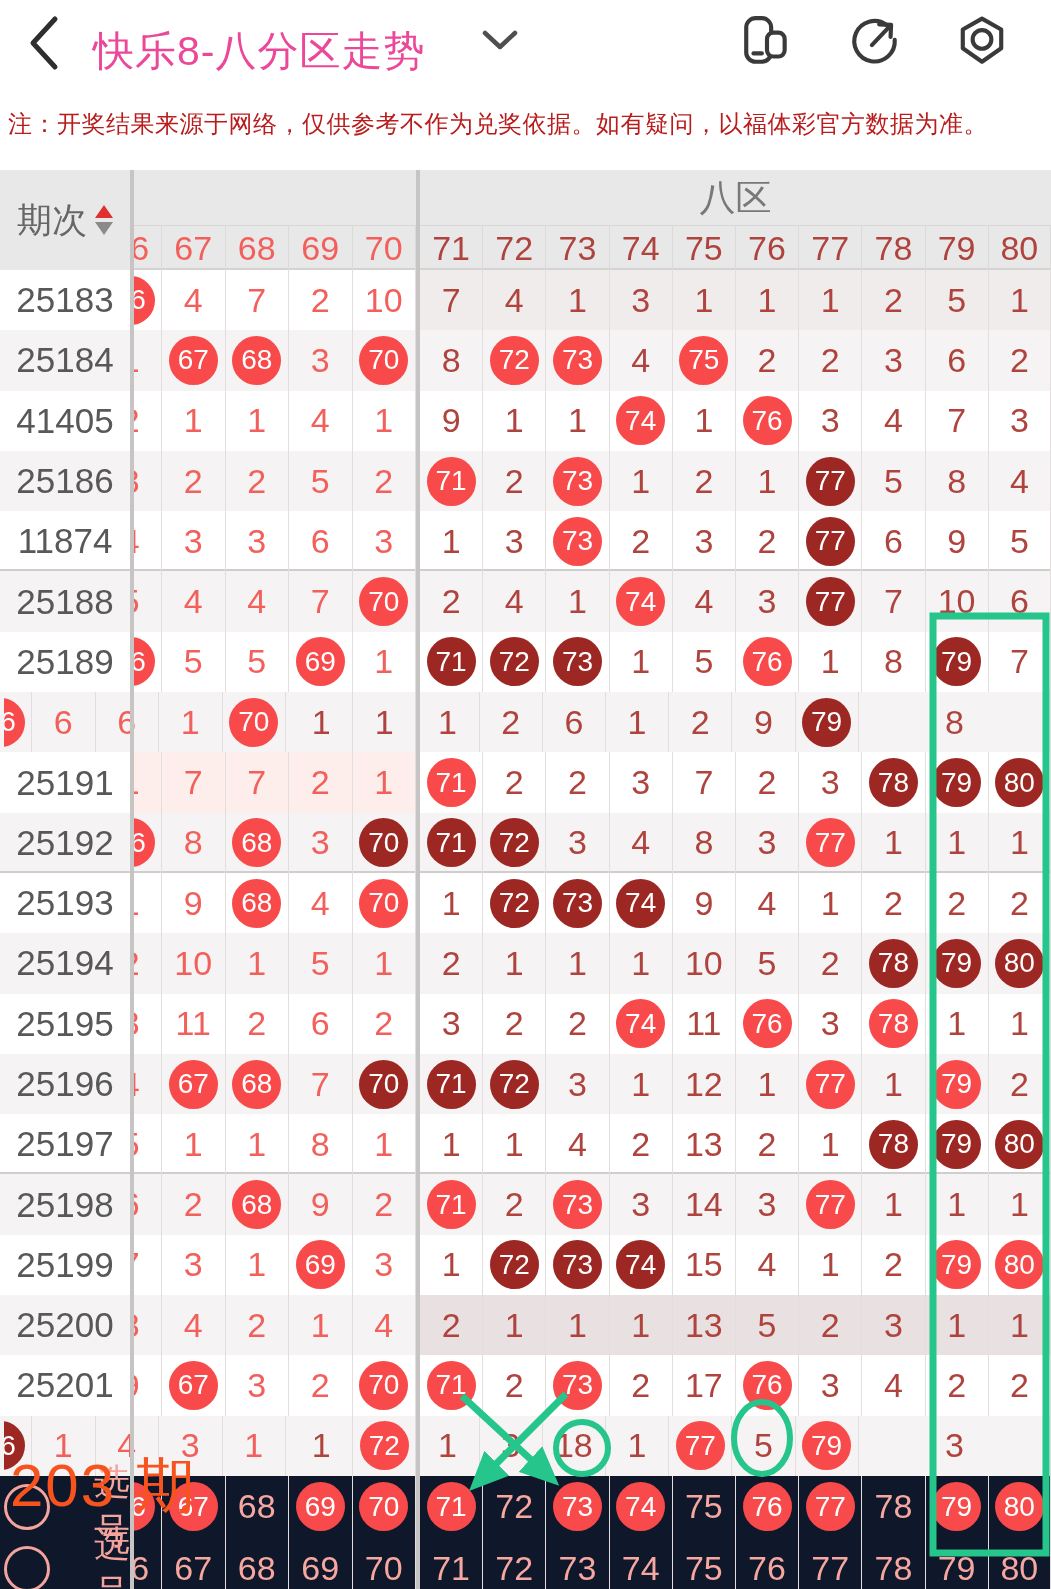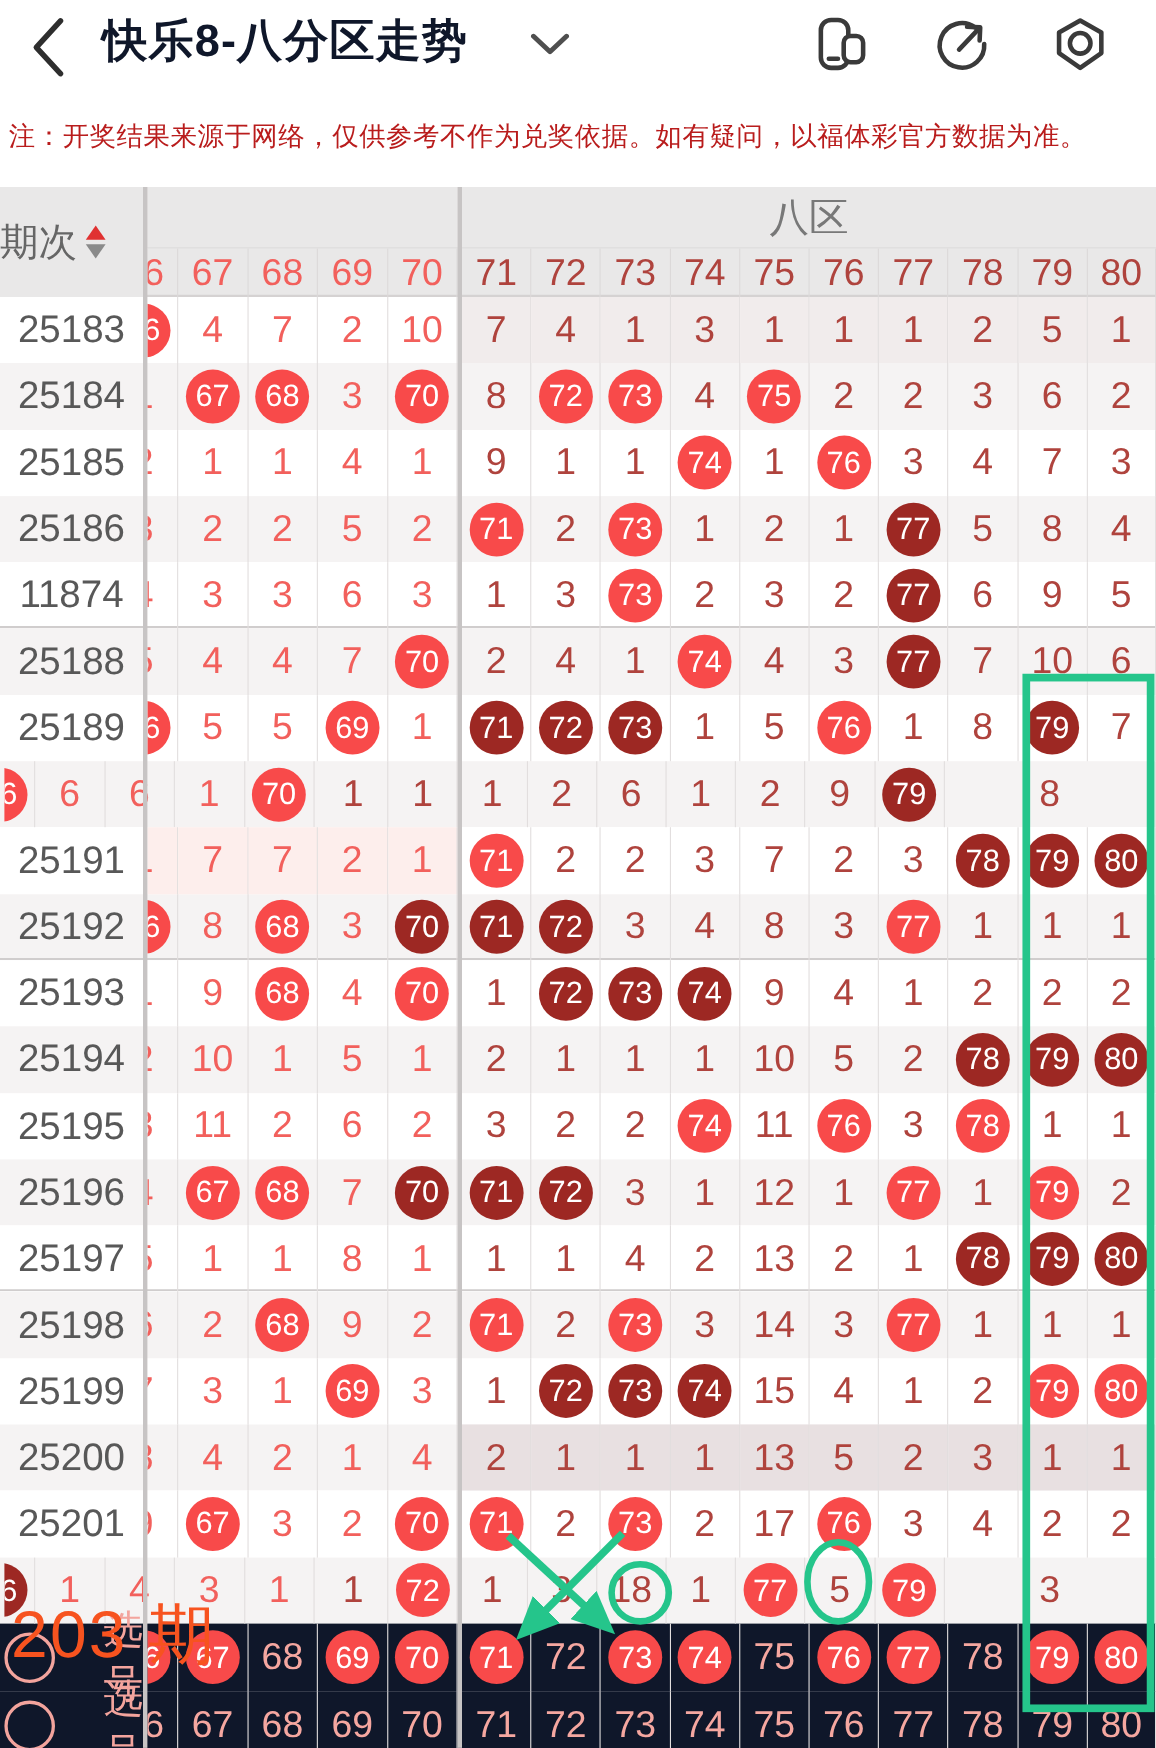--- a/index.html
+++ b/index.html
@@ -1,34 +1,34 @@
 <!DOCTYPE html>
 <html><head>
 <meta charset="utf-8">
 <style>
   html,body{margin:0;padding:0;background:#fff;}
   #screen{position:relative;width:1051px;height:1589px;overflow:hidden;background:#fff;
           font-family:"Liberation Sans","DejaVu Sans",sans-serif;}
   
   .appbar{position:absolute;left:0;top:0;width:100%;height:92px;background:#fff;}
   .back{position:absolute;left:24px;top:14px;width:40px;height:58px;}
-  .title{position:absolute;left:93px;top:10px;font-size:41px;font-weight:700;color:#0f172a;letter-spacing:1px;}
+  .title{position:absolute;left:93px;top:24px;font-size:41px;font-weight:400;color:#ec4899;letter-spacing:1px;}
   .caret{position:absolute;left:482px;top:30px;}
   .icbtn{position:absolute;top:15px;width:54px;height:54px;}
   .ic1{left:740px}.ic2{left:848px}.ic3{left:955px}
   .notice{position:absolute;left:8px;top:108px;font-size:24px;color:#b91c1c;letter-spacing:0.5px;}
   
   .hgroup{position:absolute;left:0;top:170px;width:100%;height:56px;background:#e9e8e8;}
   .hgroup .gline{position:absolute;left:134px;right:0;bottom:0;height:1px;background:#d8d5d5;}
   .bazone{position:absolute;left:420px;width:631px;top:0;height:56px;line-height:56px;text-align:center;
           font-size:36px;color:#787878;}
   .hnums{position:absolute;left:0;top:226px;width:100%;height:44px;background:#e9e8e8;display:flex;
          box-shadow:inset 0 -2px 0 #d5d2d2;font-size:36px;color:#6f6f6f;}
   .pcell{position:absolute;left:0;top:170px;width:130px;height:100px;background:#e9e8e8;display:flex;
-         align-items:center;font-size:35px;color:#666;z-index:2;}
+         align-items:center;justify-content:center;font-size:35px;color:#666;z-index:2;}
   .sorticons{display:inline-flex;flex-direction:column;margin-left:8px;}
   .tri-up{width:0;height:0;border-left:9px solid transparent;border-right:9px solid transparent;border-bottom:13px solid #e03131;}
   .tri-down{width:0;height:0;margin-top:4px;border-left:9px solid transparent;border-right:9px solid transparent;border-top:13px solid #8a8a8a;}
   
   .tbody{position:absolute;left:0;top:270px;width:100%;z-index:1;}
   .row{display:flex;height:60.3px;background:#fff;align-items:stretch;}
   .row.stripe{background:#f5f3f3;}
   .row.sep{box-shadow:inset 0 -2px 0 #d0cdcd;}
   .row.sel{background:#0f172a;height:62px;}
   .plabel{width:130px;flex:none;display:flex;align-items:center;justify-content:center;
@@ -269,21 +269,21 @@
           <span class="cnt">3</span>
         </div>
         <div class="cell zr">
           <span class="cnt">6</span>
         </div>
         <div class="cell zr last">
           <span class="cnt">2</span>
         </div>
       </div>
       <div class="row">
-        <div class="plabel">25185</div>
+        <div class="plabel">41405</div>
         <div class="sp"></div>
         <div class="cell part zl">
           <div class="clip">
             <span class="cnt">2</span>
           </div>
         </div>
         <div class="cell zl">
           <span class="cnt">1</span>
         </div>
         <div class="cell zl">

